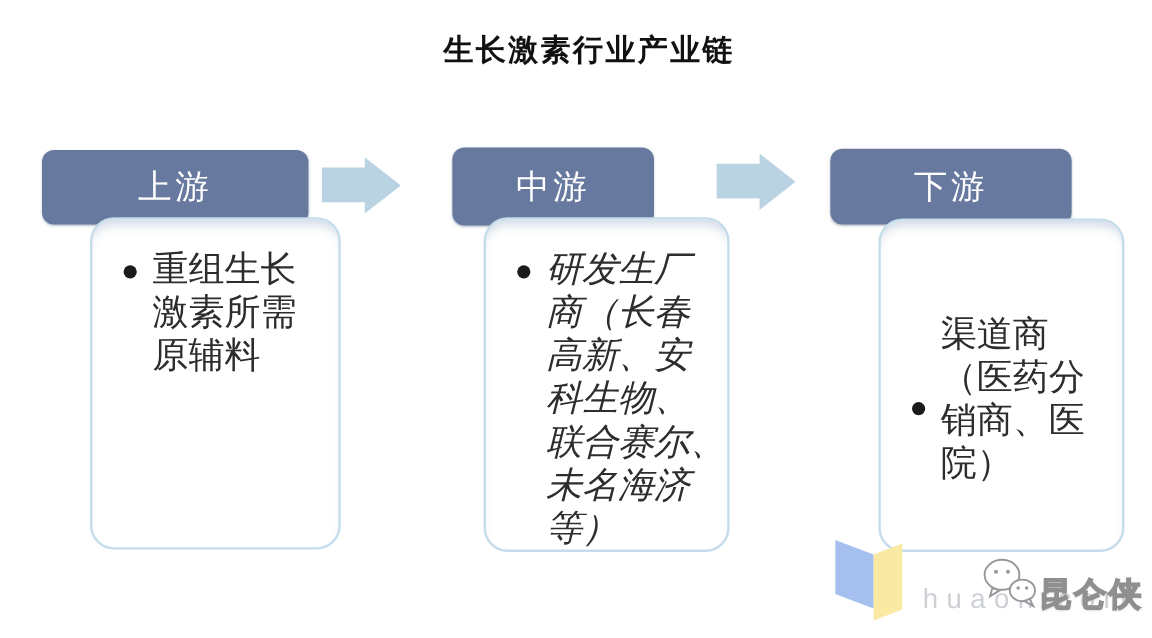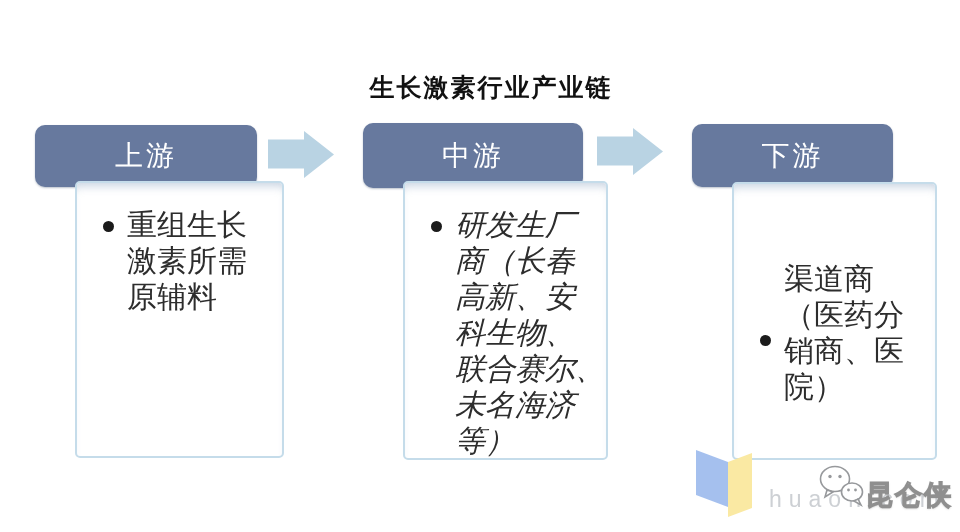--- a/index.html
+++ b/index.html
@@ -11,44 +11,43 @@
   }
   #stage { position: absolute; inset: 0; width: 960px; height: 532px; background: #fff; }
 
   
   .title {
     position: absolute; top: 25px; left: 0; width: 960px;
     text-align: center; text-indent: 22px;
     font-size: 25px; font-weight: 700;
     color: var(--title-text, #111);
     letter-spacing: 2px;
-    margin-top: 46px;
   }
 
   
   .hdr {
     position: absolute;
     background: var(--header-bg, #67799e);
     border-radius: 10px;
     color: var(--header-text, #fff);
     display: flex; align-items: center; justify-content: center;
     font-size: 28px; letter-spacing: 3px;
     box-shadow: 0 1px 2px rgba(60,80,110,0.35);
     z-index: 1;
   }
   .hdr1 { left: 35px;  top: 125px; width: 222px; height: 62px; }
-  .hdr2 { left: 363px; top: 123px; width: 220px; height: 65px; }
+  .hdr2 { left: 377px; top: 123px; width: 168px; height: 65px; }
   .hdr3 { left: 692px; top: 124px; width: 201px; height: 63px; align-items: center; }
 
   
   .box {
     position: absolute;
     background: #ffffff;
     border: 2px solid var(--box-border, #c5dcea);
-    border-radius: 5px;
+    border-radius: 20px;
     box-shadow: inset 0 9px 10px -6px rgba(110,140,175,0.38);
     z-index: 2;
     padding: 24px 4px 0 26px;
     display: flex; align-items: flex-start;
   }
   .box1 { left: 75px;  top: 181px; width: 209px; height: 277px; }
   .box2 { left: 403px; top: 181px; width: 205px; height: 279px; font-style: italic; }
   .box3 { left: 732px; top: 182px; width: 205px; height: 278px; align-items: center; }
 
   .dot {

